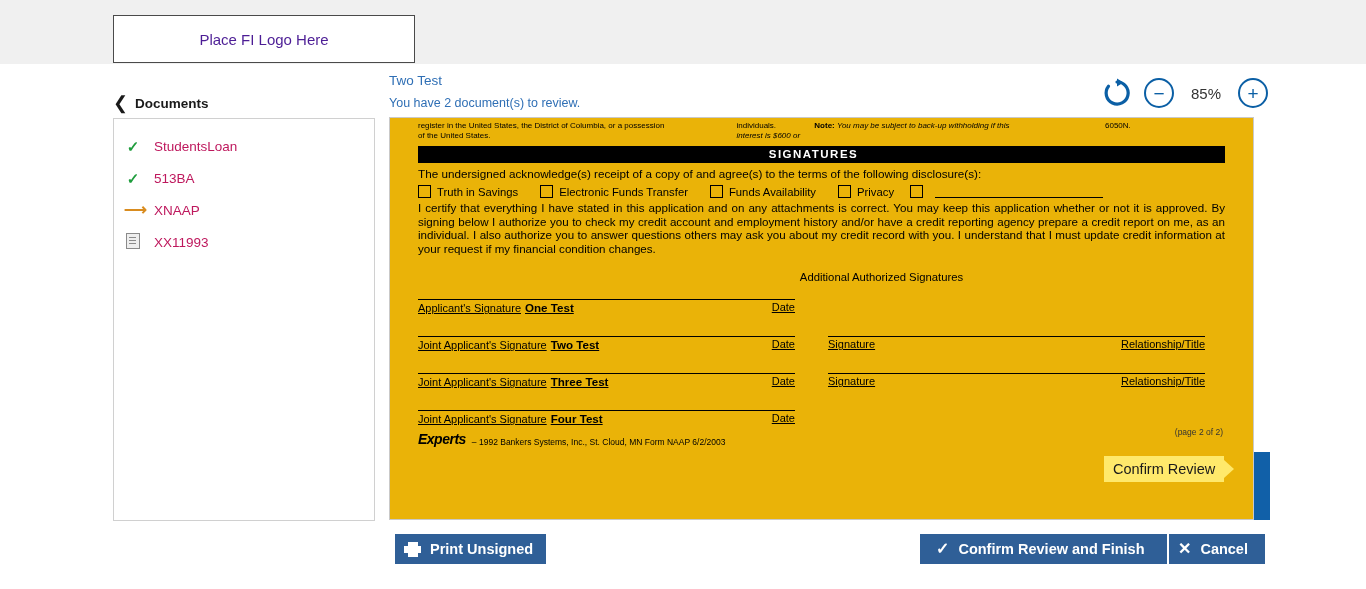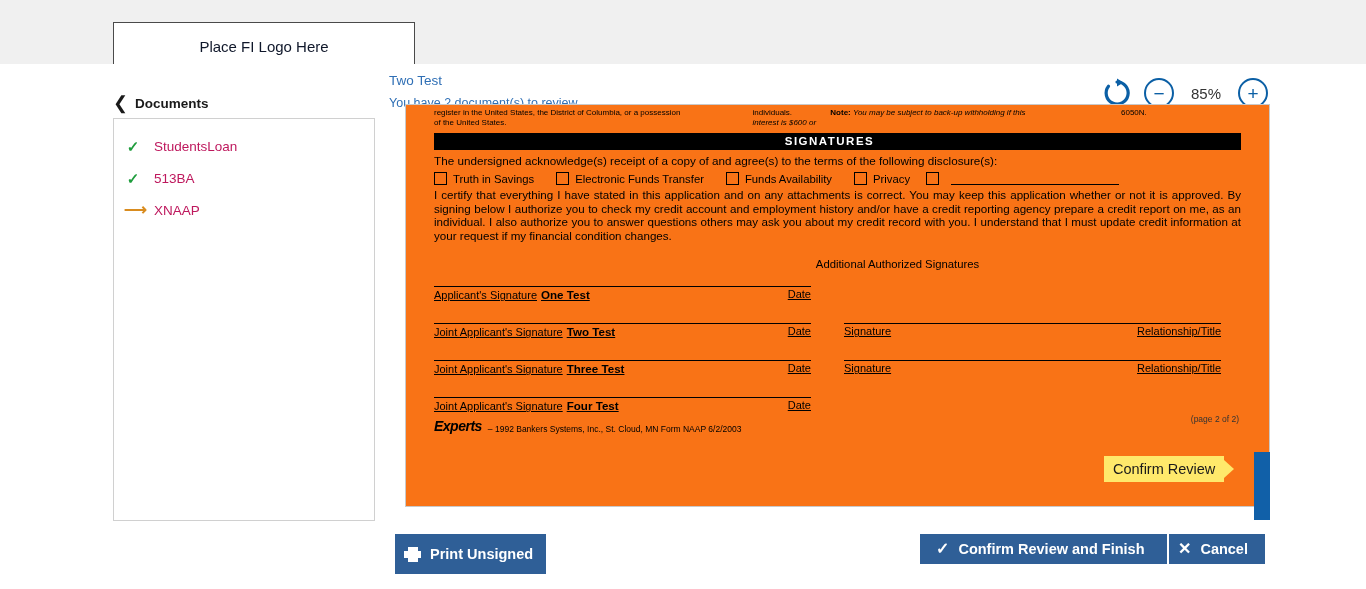--- a/index.html
+++ b/index.html
@@ -22,29 +22,29 @@
   
   .header-band {
     position: absolute;
     left: 0; top: 0;
     width: 1366px; height: 64px;
     background: #f0f0f0;
     border-bottom: 1px solid #d8d8d8;
   }
   .logo-box {
     position: absolute;
-    left: 113px; top: 22px;
+    left: 113px; top: 15px;
     width: 300px; height: 46px;
     background: #ffffff;
     border: 1px solid #4a4a4a;
     display: flex;
     align-items: center;
     justify-content: center;
     font-size: 15px;
-    color: #0f172a;
+    color: #4c1d95;
   }
   
   .toolbar {
     position: absolute;
     left: 0; top: 64px;
     width: 1366px; height: 54px;
     background: #ffffff;
   }
   .back-nav {
     position: absolute;
@@ -152,29 +152,28 @@
     background: #8a8a8a;
     box-shadow: 0 3px 0 #8a8a8a, 0 6px 0 #8a8a8a;
   }
   .doc-name {
     font-size: 13.5px;
     color: #be185d;
   }
   
   .viewer {
     position: absolute;
-    left: 389px; top: 104px;
+    left: 389px; top: 117px;
     width: 865px; height: 403px;
-    background: #f97316;
+    background: #eab308;
     border: 1px solid #c9c9c9;
     box-sizing: border-box;
     overflow: hidden;
     font-family: "Liberation Sans", sans-serif;
     color: #000;
-    margin-left: 16px;
   }
   .page {
     position: absolute;
     left: 0; top: 0;
     width: 863px;
     padding: 0 28px;
     box-sizing: border-box;
   }
   .top-strip {
     display: flex;
@@ -328,21 +327,21 @@
     align-items: center;
     gap: 9px;
     color: #ffffff;
     font-size: 14.5px;
     font-weight: bold;
     cursor: pointer;
     box-sizing: border-box;
   }
   .btn-print {
     left: 395px; top: 6px;
-    width: 151px; height: 40px;
+    width: 151px; height: 30px;
     background: #2f5f97;
     padding-left: 9px;
   }
   .btn-confirm {
     left: 920px; top: 6px;
     width: 247px; height: 30px;
     background: #2f5f97;
     padding-left: 16px;
   }
   .btn-cancel {
@@ -417,20 +416,24 @@
     <div class="doc-item">
       <span class="doc-status status-check">✓</span>
       <span class="doc-name">513BA</span>
     </div>
 
     <div class="doc-item">
       <span class="doc-status status-arrow">⟶</span>
       <span class="doc-name">XNAAP</span>
     </div>
 
+    <div class="doc-item">
+      <span class="doc-status"><span class="status-page"></span></span>
+      <span class="doc-name">XX11993</span>
+    </div>
 
   </div>
 
   <div class="viewer">
     <div class="page">
 
       <div class="top-strip">
         <div class="top-left">register in the United States, the District of Columbia, or a possession of the United States.</div>
         <div class="top-mid">
           <span>individuals.</span>

